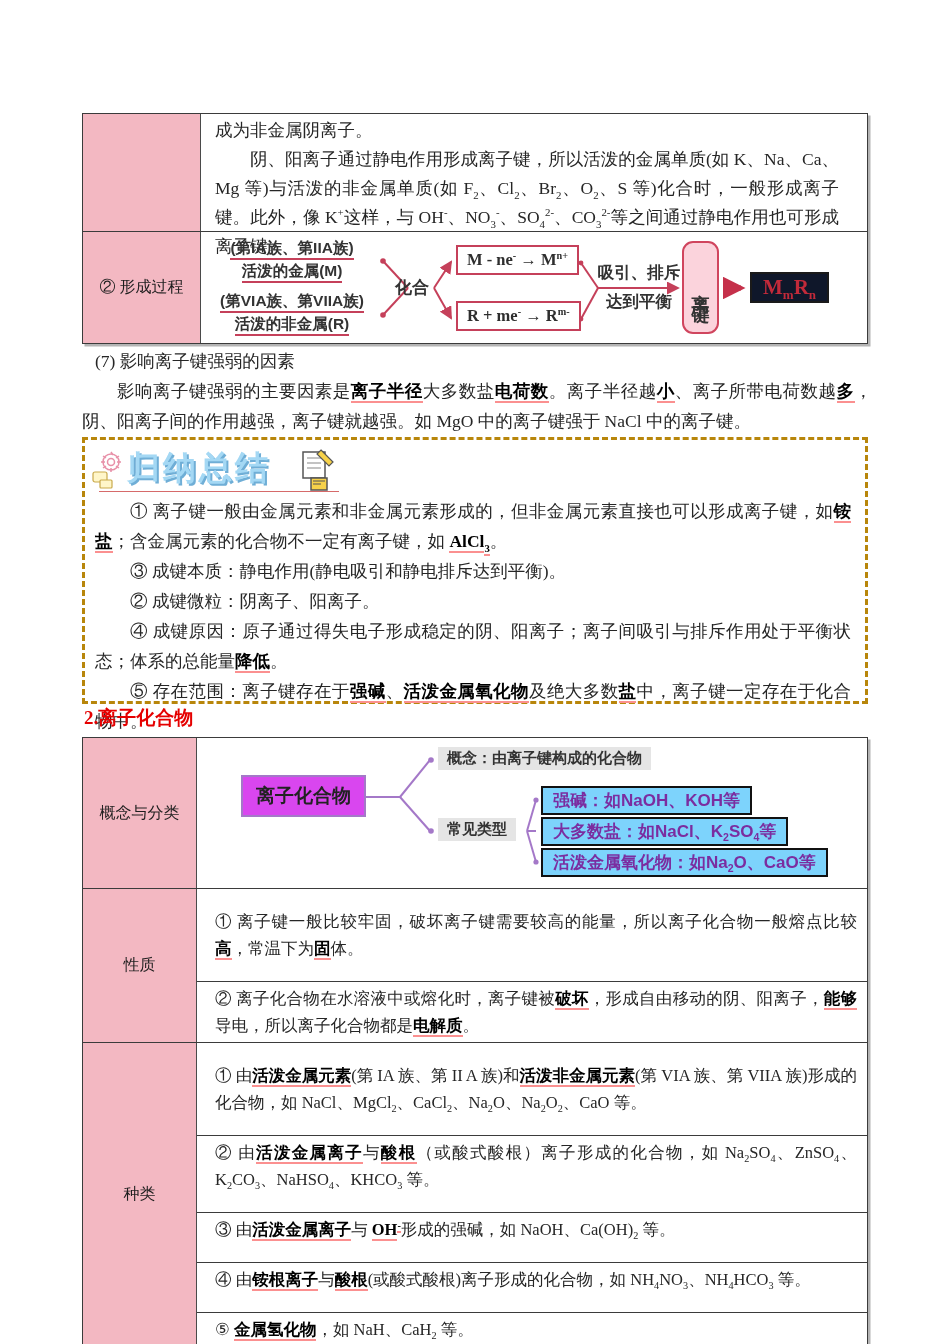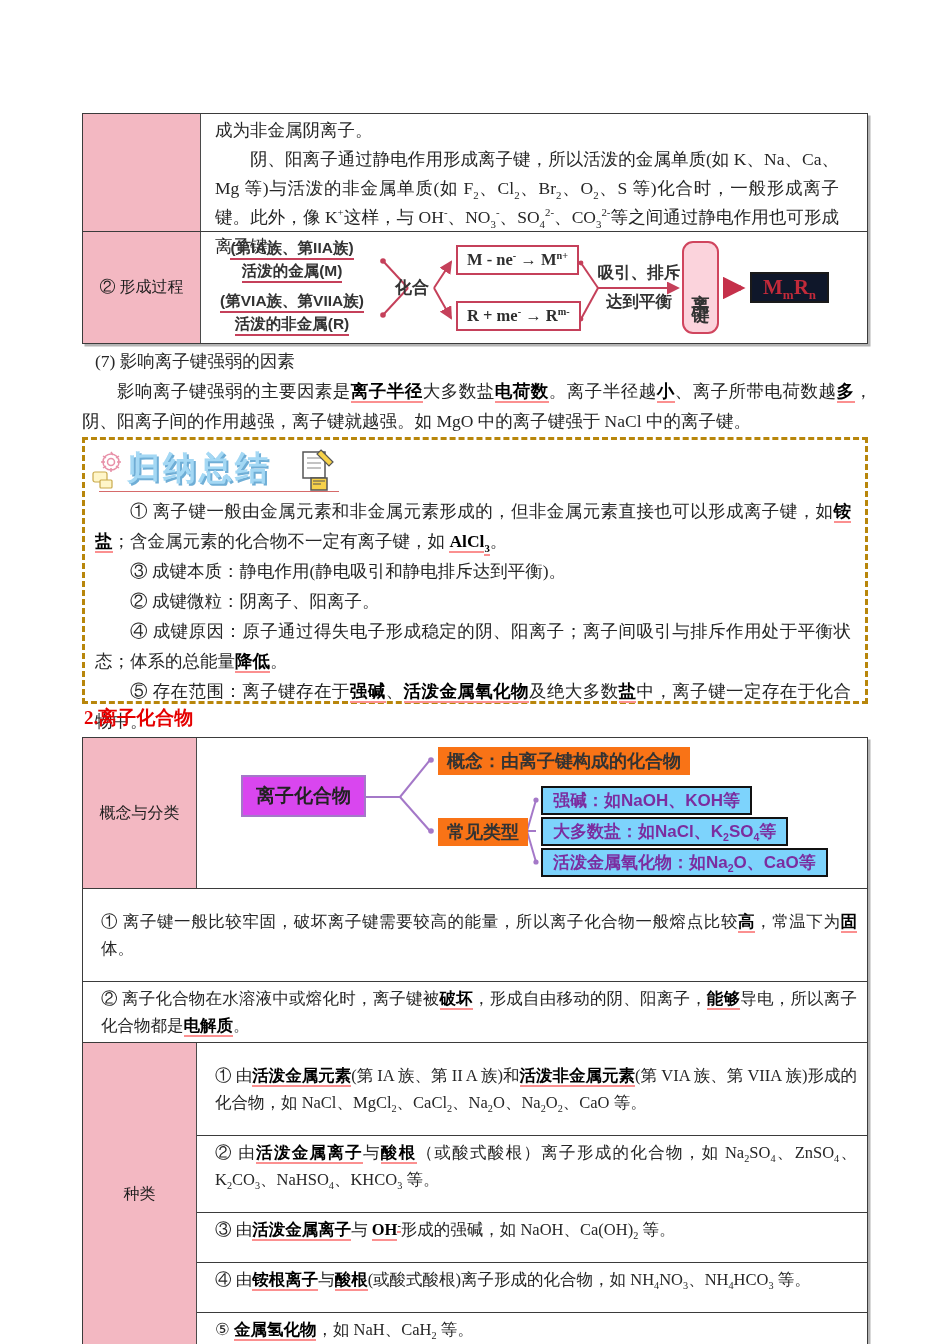--- a/index.html
+++ b/index.html
@@ -68,22 +68,22 @@
   .h2red { position:absolute; left:84px; top:705px; color:#E50000; font-weight:bold; font-size:19px; }
 
   
   .sub { border-top:1px solid #3b3b3b; padding:3px 10px 3px 18px; font-size:16.5px; line-height:27px; text-align:justify;margin-top:16px; }
   .sub:first-child { border-top:none; }
 
   .cpcell { position:relative; height:147px; }
   .cp-root { position:absolute; left:44px; top:37px; padding:6px 13px; border:2.5px solid #A478C8;
              background:#d946ef; font-family:"Liberation Sans",sans-serif; font-weight:bold;
              font-size:19px; color:#222; }
-  .cp-bar  { position:absolute; background:#f97316; padding:2px 9px;
-             font-family:"Liberation Sans",sans-serif; font-weight:bold; font-size:18px; color:#333; white-space:nowrap; }
+  .cp-bar  { position:absolute; background:#e5e5e5; padding:2px 9px;
+             font-family:"Liberation Sans",sans-serif; font-weight:bold; font-size:15px; color:#333; white-space:nowrap; }
   .cp-box  { position:absolute; left:344px; border:2px solid #111; background:#7dd3fc; padding:1px 10px;
              font-family:"Liberation Sans",sans-serif; font-weight:bold; font-size:17px;
              color:#7B2DA0; white-space:nowrap; }
 </style>
 </head>
 <body>
 
 <div class="page">
 
   <div class="tbl" style="left:82px; top:113px; width:786px;">
@@ -206,20 +206,21 @@
         <div class="cp-root">离子化合物</div>
         <div class="cp-bar" style="left:241px; top:9px">概念：由离子键构成的化合物</div>
         <div class="cp-bar" style="left:241px; top:80px">常见类型</div>
         <div class="cp-box" style="top:48px"><span>强碱：如NaOH、KOH等</span></div>
         <div class="cp-box" style="top:79px"><span>大多数盐：如NaCl、K</span><sub>2</sub><span>SO</span><sub>4</sub><span>等</span></div>
         <div class="cp-box" style="top:110px"><span>活泼金属氧化物：如Na</span><sub>2</sub><span>O、CaO等</span></div>
       </div>
     </div>
 
     <div class="trow">
+      <div class="tlabel" style="width:114px">性质</div>
       <div class="tcell">
         <div class="sub"><span>① 离子键一般比较牢固，破坏离子键需要较高的能量，所以离子化合物一般熔点比较</span><span class="hl">高</span><span>，常温下为</span><span class="hl">固</span><span>体。</span></div>
         <div class="sub"><span>② 离子化合物在水溶液中或熔化时，离子键被</span><span class="hl">破坏</span><span>，形成自由移动的阴、阳离子，</span><span class="hl">能够</span><span>导电，所以离子化合物都是</span><span class="hl">电解质</span><span>。</span></div>
       </div>
     </div>
 
     <div class="trow">
       <div class="tlabel" style="width:114px">种类</div>
       <div class="tcell">
         <div class="sub"><span>① 由</span><span class="hl">活泼金属元素</span><span>(第 IA 族、第 II A 族)和</span><span class="hl">活泼非金属元素</span><span>(第 VIA 族、第 VIIA 族)形成的化合物，如 NaCl、MgCl</span><sub>2</sub><span>、CaCl</span><sub>2</sub><span>、Na</span><sub>2</sub><span>O、Na</span><sub>2</sub><span>O</span><sub>2</sub><span>、CaO 等。</span></div>

